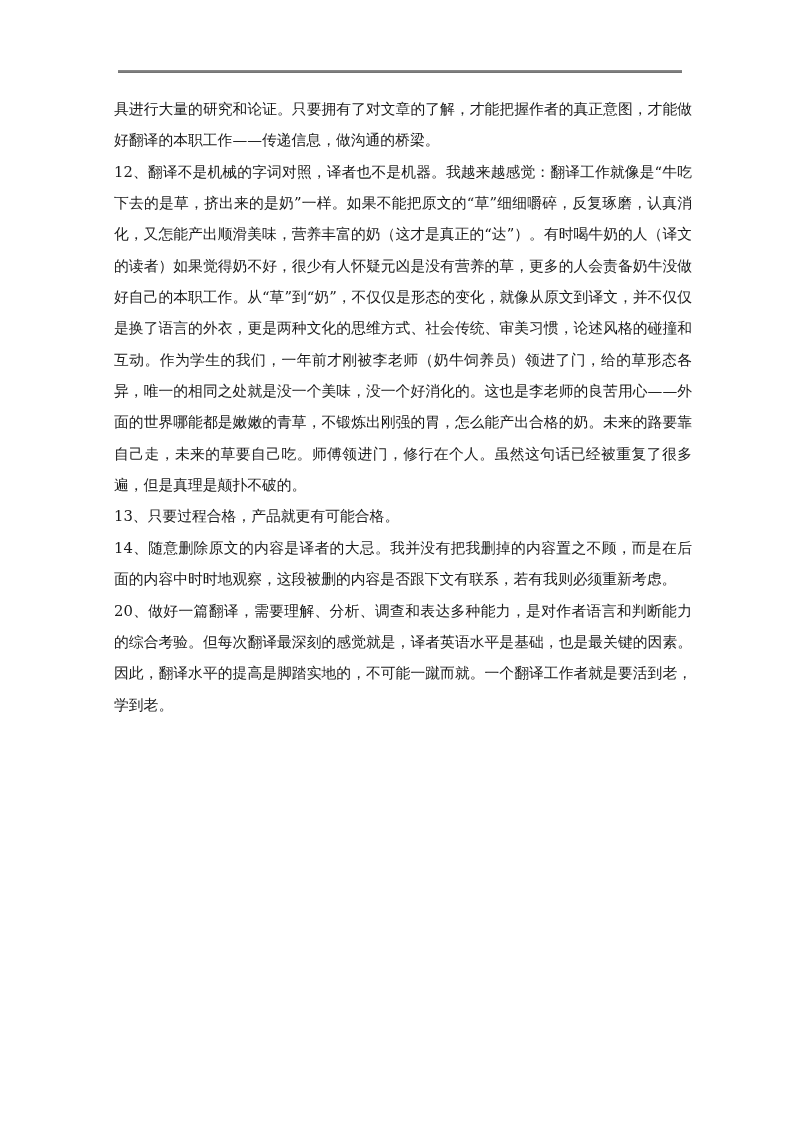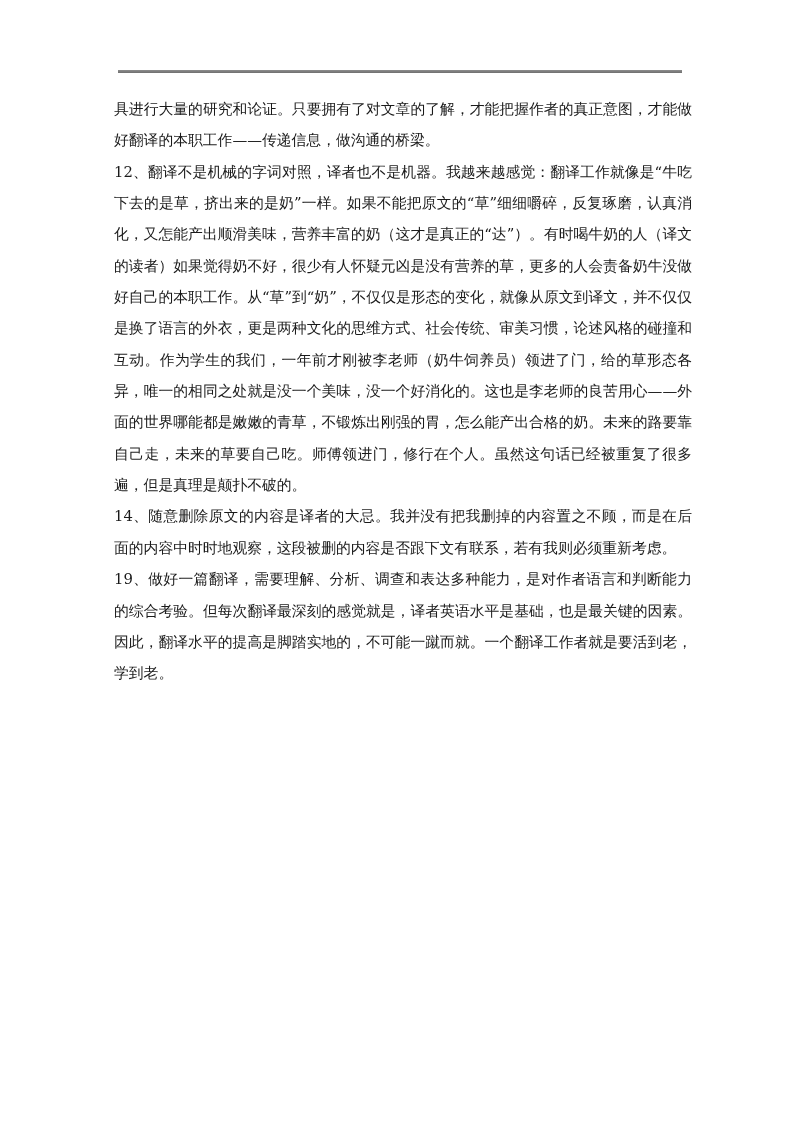--- a/index.html
+++ b/index.html
@@ -40,16 +40,17 @@
   }
 </style>
 </head>
 <body>
 
 <div class="page">
   <div class="header-rule"></div>
   <div class="doc-content">
     <p>具进行大量的研究和论证。只要拥有了对文章的了解，才能把握作者的真正意图，才能做好翻译的本职工作——传递信息，做沟通的桥梁。</p>
     <p>12、翻译不是机械的字词对照，译者也不是机器。我越来越感觉：翻译工作就像是“牛吃下去的是草，挤出来的是奶”一样。如果不能把原文的“草”细细嚼碎，反复琢磨，认真消化，又怎能产出顺滑美味，营养丰富的奶（这才是真正的“达”）。有时喝牛奶的人（译文的读者）如果觉得奶不好，很少有人怀疑元凶是没有营养的草，更多的人会责备奶牛没做好自己的本职工作。从“草”到“奶”，不仅仅是形态的变化，就像从原文到译文，并不仅仅是换了语言的外衣，更是两种文化的思维方式、社会传统、审美习惯，论述风格的碰撞和互动。作为学生的我们，一年前才刚被李老师（奶牛饲养员）领进了门，给的草形态各异，唯一的相同之处就是没一个美味，没一个好消化的。这也是李老师的良苦用心——外面的世界哪能都是嫩嫩的青草，不锻炼出刚强的胃，怎么能产出合格的奶。未来的路要靠自己走，未来的草要自己吃。师傅领进门，修行在个人。虽然这句话已经被重复了很多遍，但是真理是颠扑不破的。</p>
+    <p>13、只要过程合格，产品就更有可能合格。</p>
     <p>14、随意删除原文的内容是译者的大忌。我并没有把我删掉的内容置之不顾，而是在后面的内容中时时地观察，这段被删的内容是否跟下文有联系，若有我则必须重新考虑。</p>
-    <p>19、做好一篇翻译，需要理解、分析、调查和表达多种能力，是对作者语言和判断能力的综合考验。但每次翻译最深刻的感觉就是，译者英语水平是基础，也是最关键的因素。因此，翻译水平的提高是脚踏实地的，不可能一蹴而就。一个翻译工作者就是要活到老，学到老。</p>
+    <p>20、做好一篇翻译，需要理解、分析、调查和表达多种能力，是对作者语言和判断能力的综合考验。但每次翻译最深刻的感觉就是，译者英语水平是基础，也是最关键的因素。因此，翻译水平的提高是脚踏实地的，不可能一蹴而就。一个翻译工作者就是要活到老，学到老。</p>
   </div>
 </div>
 
 </body></html>

